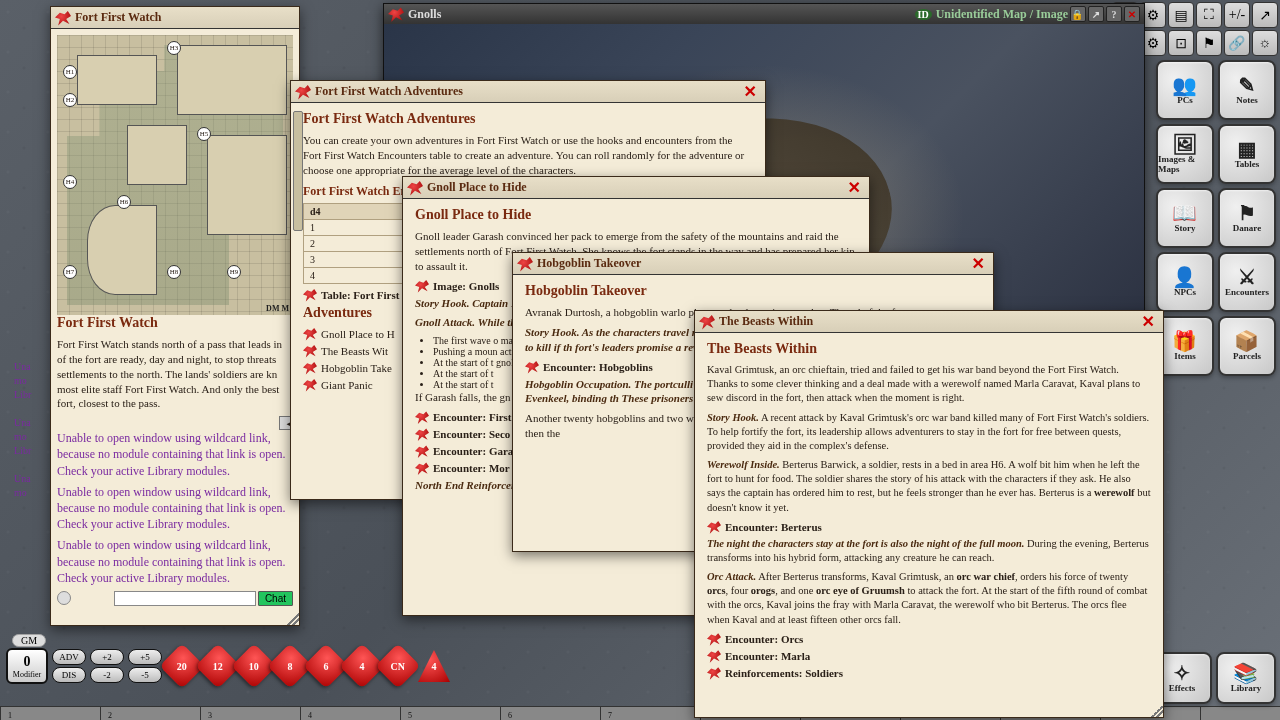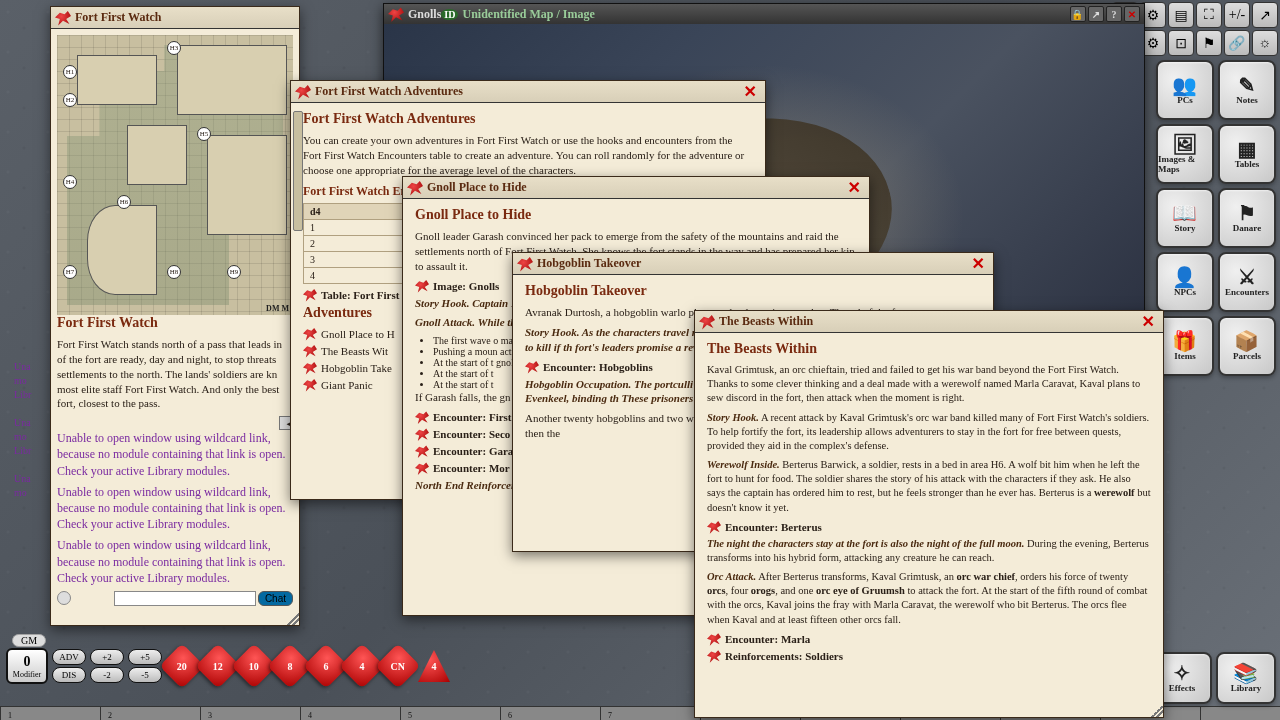--- a/index.html
+++ b/index.html
@@ -72,21 +72,21 @@
   .imgwin {
     position:absolute; left:383px; top:3px; width:762px; height:340px;
     background:#222; border:1px solid #111; box-shadow:0 4px 12px rgba(0,0,0,.6);
     z-index:10;
   }
   .imgwin .titlebar {
     height:20px; background:linear-gradient(#555,#333); color:#ddd;
     display:flex; align-items:center; padding:0 4px; font-size:12px; font-weight:bold;
   }
   .imgwin .titlebar .drgn{ margin-right:4px;}
-  .imgwin .mid { flex:1; text-align:left; color:#9c9;}
+  .imgwin .mid { flex:1; text-align:right; color:#9c9;}
   .imgwin .tbtn{ width:16px; height:16px; margin-left:2px; background:#666; border:1px solid #222; border-radius:2px; display:flex; align-items:center; justify-content:center; font-size:10px; cursor:pointer;}
   .imgart {
     position:absolute; inset:20px 0 0 0;
     background:
       radial-gradient(ellipse 200px 150px at 50% 60%, rgba(200,180,140,.4), transparent),
       linear-gradient(135deg, #2a3548 0%, #3a4558 30%, #4a5260 60%, #2a3040 100%);
   }
   .imgart::after{
     content:''; position:absolute; left:30%; top:30%; width:280px; height:200px;
     background:
@@ -131,21 +131,21 @@
   .die span{ transform:rotate(-45deg);}
   .d4 { clip-path: polygon(50% 0, 100% 100%, 0 100%); border-radius:0; transform:none;}
   .d4 span{transform:none;}
 
   
   .warn { color:#7a2aa0; font-size:12px; margin:0 0; line-height:1.3; }
 
   .chatbar { display:flex; margin-top:4px; }
   .chatbar .pageflip{ width:14px; height:14px; background:#ddd; border:1px solid #888; border-radius:50%; margin-right:auto;}
   .chatbar input{ flex:0 0 100px; border:1px solid #888; font-size:10px; padding:1px 4px; background:#fff;}
-  .chatbar .chatbtn{ border:1px solid #555; background:#0369a1; font-size:10px; padding:1px 6px; margin-left:2px; border-radius:6px;}
+  .chatbar .chatbtn{ border:1px solid #555; background:#22c55e; font-size:10px; padding:1px 6px; margin-left:2px; border-radius:1px;}
 
   .ruler{ position:absolute; left:0; bottom:0; right:0; height:14px; background:#888; border-top:1px solid #333;
     background-image: repeating-linear-gradient(90deg, #333 0, #333 1px, transparent 1px, transparent 100px);
     z-index:4;
   }
   .ruler .tick{ position:absolute; bottom:0; font-size:8px; color:#111;}
 
   .resize{ position:absolute; right:0; bottom:0; width:12px; height:12px;
     background: linear-gradient(135deg, transparent 50%, #777 50%, #777 60%, transparent 60%, transparent 70%, #777 70%, #777 80%, transparent 80%);
   }
@@ -415,20 +415,24 @@
     <p><b>Story Hook.</b><span> A recent attack by Kaval Grimtusk's orc war band killed many of Fort First Watch's soldiers. To help fortify the fort, its leadership allows adventurers to stay in the fort for free between quests, provided they aid in the complex's defense.</span></p>
     <p><b>Werewolf Inside.</b><span> Berterus Barwick, a soldier, rests in a bed in area H6. A wolf bit him when he left the fort to hunt for food. The soldier shares the story of his attack with the characters if they ask. He also says the captain has ordered him to rest, but he feels stronger than he ever has. Berterus is a </span><strong>werewolf</strong><span> but doesn't know it yet.</span></p>
     <div class="link-row">
         <span class="drgn"></span>
         <strong>Encounter: Berterus</strong>
       </div>
     <p><b>The night the characters stay at the fort is also the night of the full moon.</b><span> During the evening, Berterus transforms into his hybrid form, attacking any creature he can reach.</span></p>
     <p><b>Orc Attack.</b><span> After Berterus transforms, Kaval Grimtusk, an </span><strong>orc war chief</strong><span>, orders his force of twenty </span><strong>orcs</strong><span>, four </span><strong>orogs</strong><span>, and one </span><strong>orc eye of Gruumsh</strong><span> to attack the fort. At the start of the fifth round of combat with the orcs, Kaval joins the fray with Marla Caravat, the werewolf who bit Berterus. The orcs flee when Kaval and at least fifteen other orcs fall.</span></p>
     <div class="link-row">
         <span class="drgn"></span>
+        <strong>Encounter: Orcs</strong>
+      </div>
+    <div class="link-row">
+        <span class="drgn"></span>
         <strong>Encounter: Marla</strong>
       </div>
     <div class="link-row">
         <span class="drgn"></span>
         <strong>Reinforcements: Soldiers</strong>
       </div>
   </div>
   <div class="resize"></div>
 </div>
 

